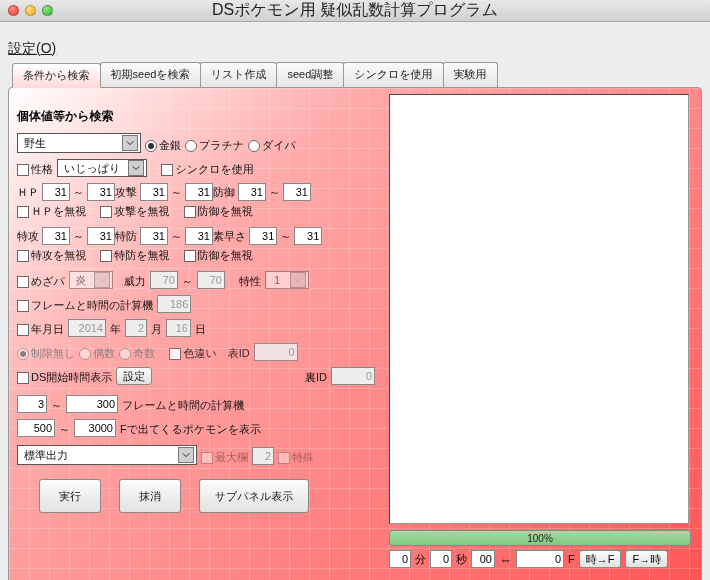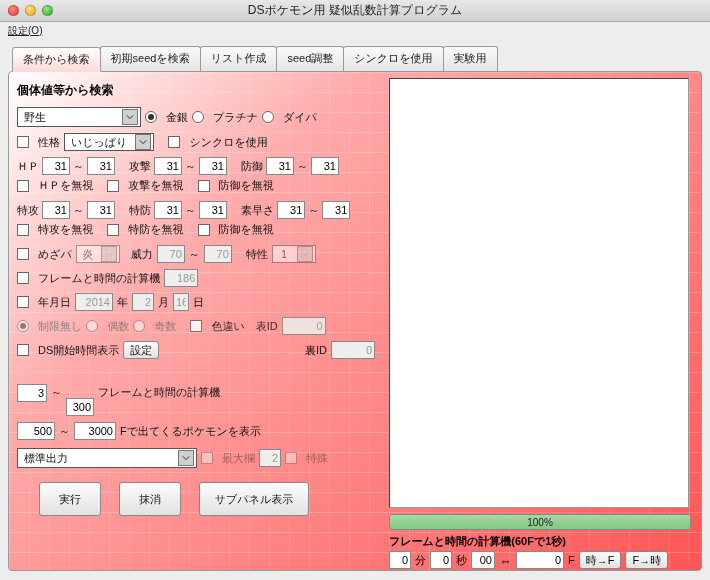--- a/index.html
+++ b/index.html
@@ -19,22 +19,22 @@
     display: flex;
     align-items: center;
     padding: 0 8px;
     position: relative;
   }
   .traffic { display: flex; gap: 6px; }
   .tl { width: 11px; height: 11px; border-radius: 50%; border: 0.5px solid rgba(0,0,0,0.2); }
   .tl.red { background: radial-gradient(circle at 35% 30%, #ff8a80, #e33e32); }
   .tl.yellow { background: radial-gradient(circle at 35% 30%, #ffe07a, #e6a822); }
   .tl.green { background: radial-gradient(circle at 35% 30%, #9be08a, #29b32f); }
-  .title { position: absolute; left:0; right:0; text-align:center; font-size:12px; color:#222;}
-  .menubar { height: 20px; padding: 2px 8px; font-size: 10px; color: #222; background:#ededed; }
+  .title { position: absolute; left:0; right:0; text-align:center; font-size:16px; color:#222;}
+  .menubar { height: 20px; padding: 18px 8px; font-size: 14px; color: #222; background:#ededed; }
   .menubar span { text-decoration: underline; }
   .tabs {
     display: flex;
     padding-left: 12px;
     margin-top: 4px;
     position: relative;
     z-index: 2;
   }
   .tab {
     padding: 4px 10px;
@@ -65,31 +65,31 @@
     content: "";
     position: absolute; inset:0;
     background-image:
       linear-gradient(rgba(255,255,255,0.20) 1px, transparent 1px),
       linear-gradient(90deg, rgba(255,255,255,0.20) 1px, transparent 1px);
     background-size: 20px 20px;
     pointer-events: none;
   }
   .left {
     position: absolute;
-    left: 8px; top: 10px;
+    left: 8px; top: 20px;
     width: 358px;
     color: #111;
   }
   .right {
     position: absolute;
     right: 10px; top: 6px;
     width: 302px;
   }
   .heading { font-weight: bold; font-size: 12px; margin-bottom: 8px; color:#000;}
-  .row { display:flex; align-items:center; margin-bottom: 6px; gap:4px; flex-wrap: wrap;}
+  .row { display:flex; align-items:flex-end; margin-bottom: 6px; gap:4px; flex-wrap: wrap;}
   select, .combo {
     height: 20px;
     border: 1px solid #555;
     background: #fff;
     font-size: 11px;
   }
   .combo { display:inline-flex; align-items:center; padding:0 2px; }
   .combo .arrow { background:#d0d0d0;border:1px solid #777; width:16px;height:16px;display:flex;align-items:center;justify-content:center;margin-left:4px;}
   .combo .arrow svg { width:8px;height:8px;}
   input[type=text].num, .num {
@@ -97,23 +97,23 @@
     border: 1px solid #888;
     background: #fff;
     text-align: right;
     padding: 0 2px;
     font-size: 11px;
   }
   .num.disabled { background:#eee; color:#999;}
   .chk { width:12px;height:12px;border:1px solid #666;background:#fff;display:inline-block;vertical-align:middle;margin-right:2px;}
   .rad { width:12px;height:12px;border:1px solid #666;border-radius:50%;background:#fff;display:inline-block;vertical-align:middle;margin-right:2px;position:relative;}
   .rad.on::after{content:"";position:absolute;inset:2px;border-radius:50%;background:#333;}
-  label { display:inline-flex; align-items:center; gap:7px;}
+  label { display:inline-flex; align-items:center; gap:0;}
   .stat-group { display:flex; align-items:center; gap:3px;}
-  .stat-row { display:flex; gap:14px; margin-bottom:3px;}
+  .stat-row { display:flex; margin-bottom:3px;}
   .ignore-row { display:flex; gap:14px; margin-bottom:8px;}
   .btn {
     height: 22px;
     padding: 16px 12px;
     border: 1px solid #888;
     background: linear-gradient(#fcfcfc,#e2e2e2);
     border-radius: 3px;
     font-size: 11px;
     display:inline-flex;align-items:center;justify-content:center;
   }
@@ -296,21 +296,21 @@
 
     <div class="row">
       <label>
           <span class="chk"></span>
           <span>年月日</span>
         </label>
       <input class="num disabled" style="width: 38px;" value="2014">
         <span>年</span>
       <input class="num disabled" style="width: 22px;" value="2">
         <span>月</span>
-      <input class="num disabled" style="width: 16px;" value="16">
+      <input class="num disabled" style="width: 25px;" value="16">
         <span>日</span>
     </div>
 
     <div class="row" style="opacity:0.85">
       <label>
           <span class="rad on" style="opacity:0.6"></span>
           <span class="gray-lbl">制限無し</span>
         </label>
       <label>
           <span class="rad" style="opacity:0.6"></span>
@@ -335,21 +335,21 @@
           <span>DS開始時間表示</span>
         </label>
       <span class="btn small">設定</span>
       <span style="flex:1"></span>
       <span>裏ID</span>
       <input class="num disabled wide" value="0" style="">
     </div>
 
     <div class="row" style="margin-top:10px">
       <input class="num" style="width: 30px;" value="3">～
-      <input class="num" style="width: 28px; margin-top: 29px;" value="300">
+      <input class="num" style="width: 52px;" value="300">
       <span>フレームと時間の計算機</span>
     </div>
 
     <div class="row">
       <input class="num" style="width: 38px;" value="500">～
       <input class="num" style="width: 42px;" value="3000">
       <span>Fで出てくるポケモンを表示</span>
     </div>
 
     <div class="row" style="margin-top:8px">
@@ -376,21 +376,20 @@
       <span class="btn" style="width:62px">実行</span>
       <span class="btn" style="width:62px">抹消</span>
       <span class="btn" style="width:110px">サブパネル表示</span>
     </div>
   </div>
 
   <div class="right">
     <div class="textarea-box"></div>
     <div class="progress">100%</div>
     <div class="bottom-right">
-      <div style="font-weight:bold">フレームと時間の計算機(60Fで1秒)</div>
       <div class="calc-row">
         <input class="num" style="width: 22px;" value="0">
           <span>分</span>
         <input class="num" style="width: 22px;" value="0">
           <span>秒</span>
         <input class="num" style="width: 24px;" value="00">
         <span style="font-size:13px">⇔</span>
         <input class="num" style="width: 48px;" value="0">
           <span>F</span>
         <span class="btn small">時→F</span>

